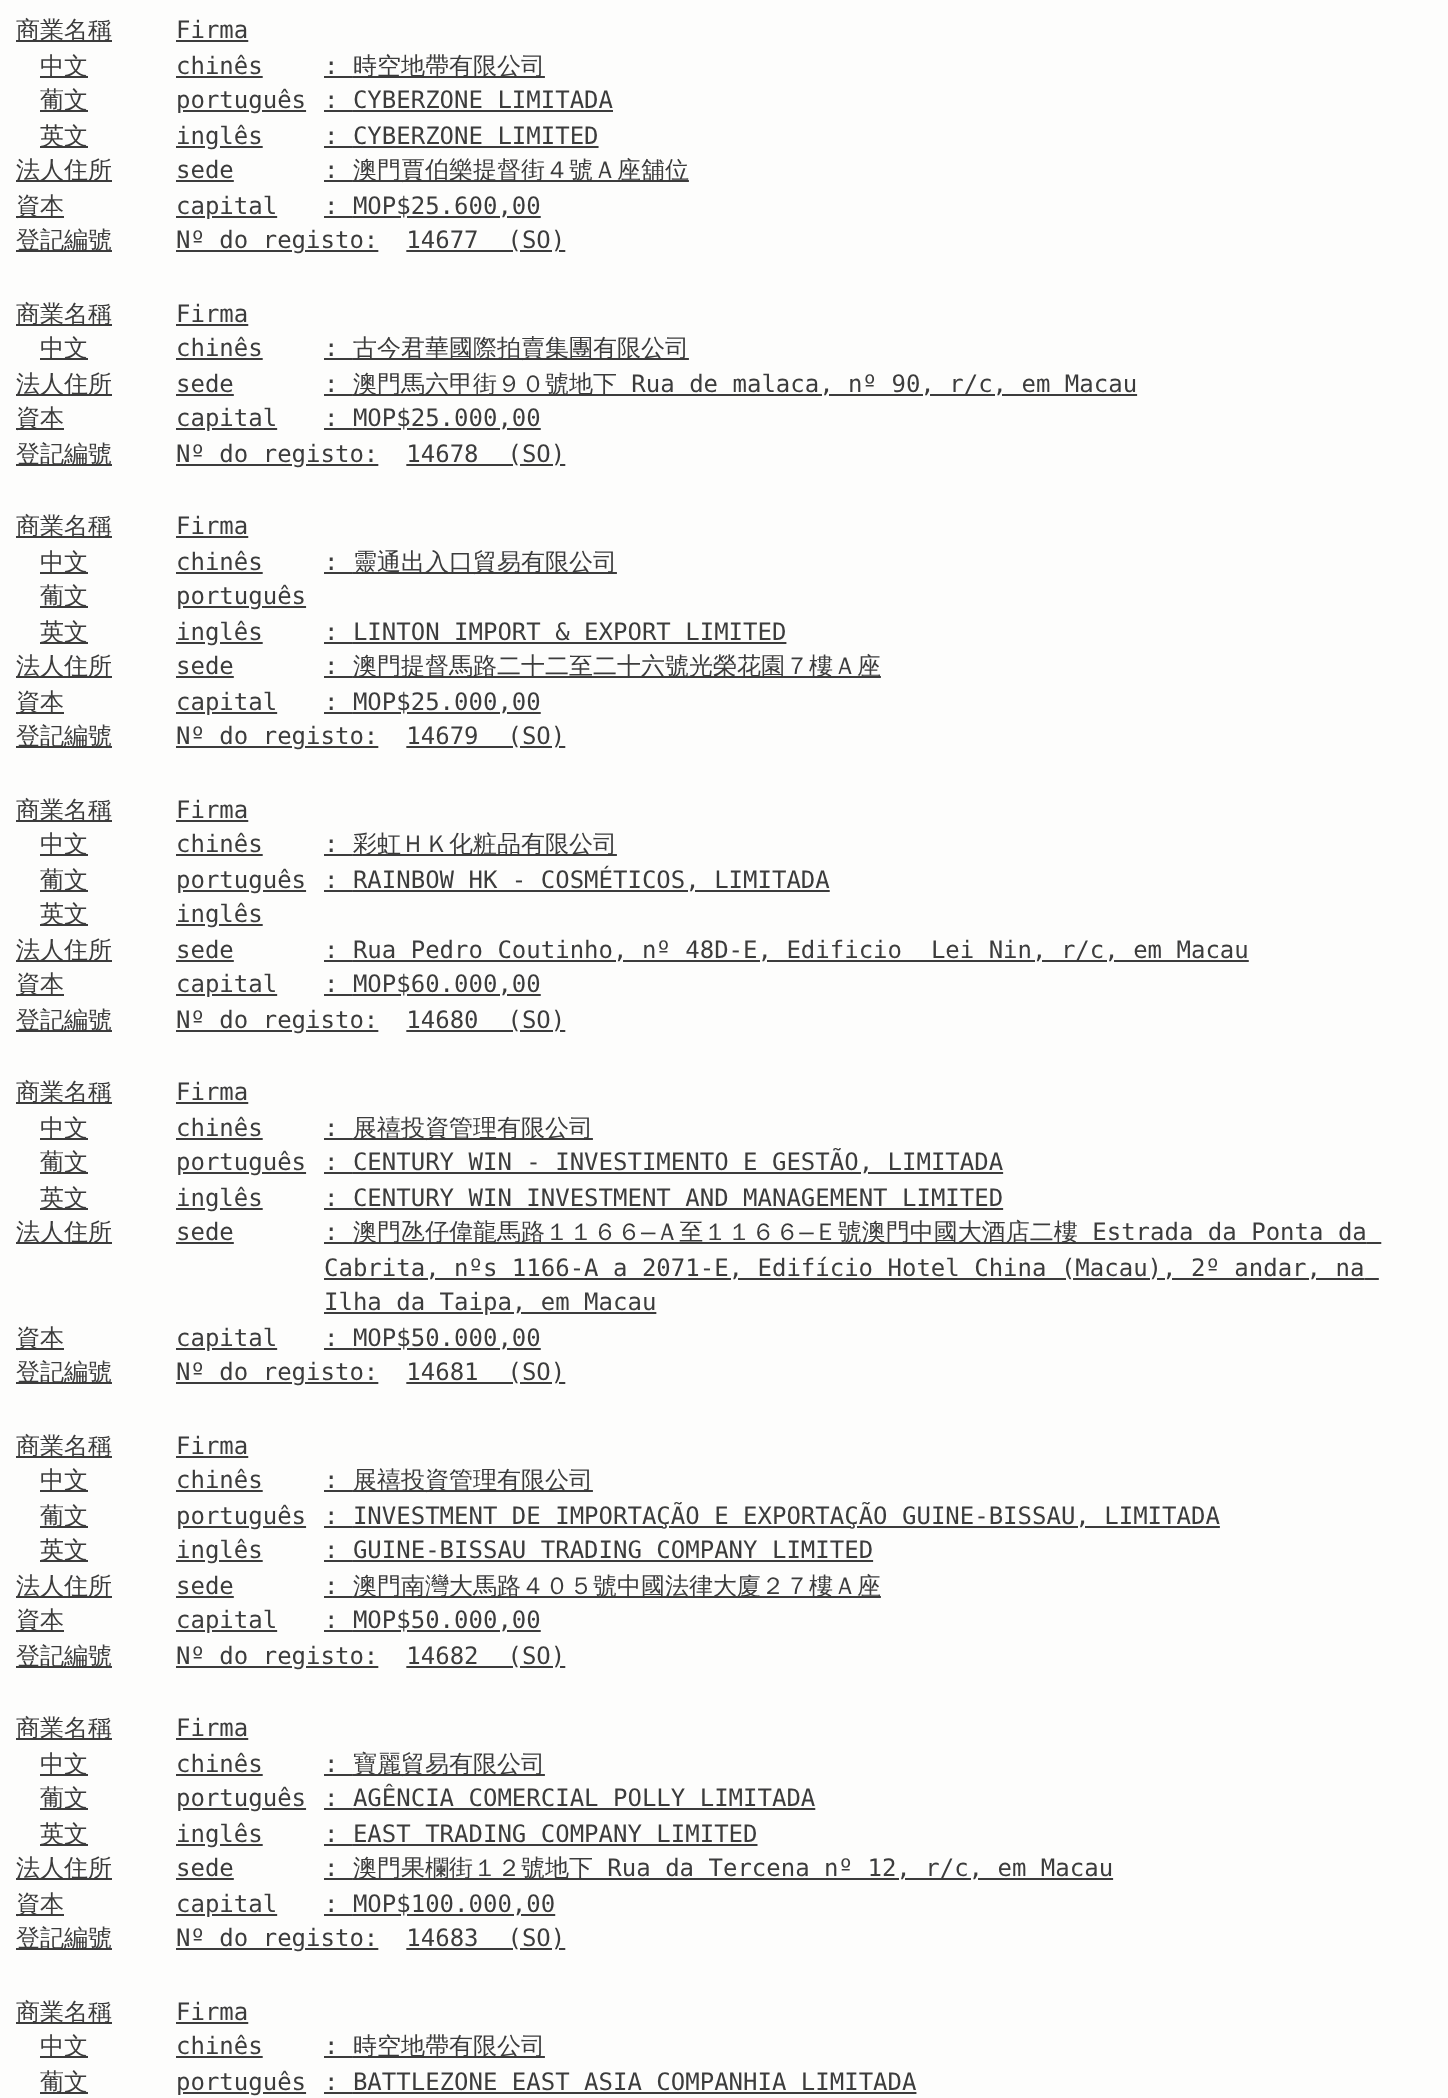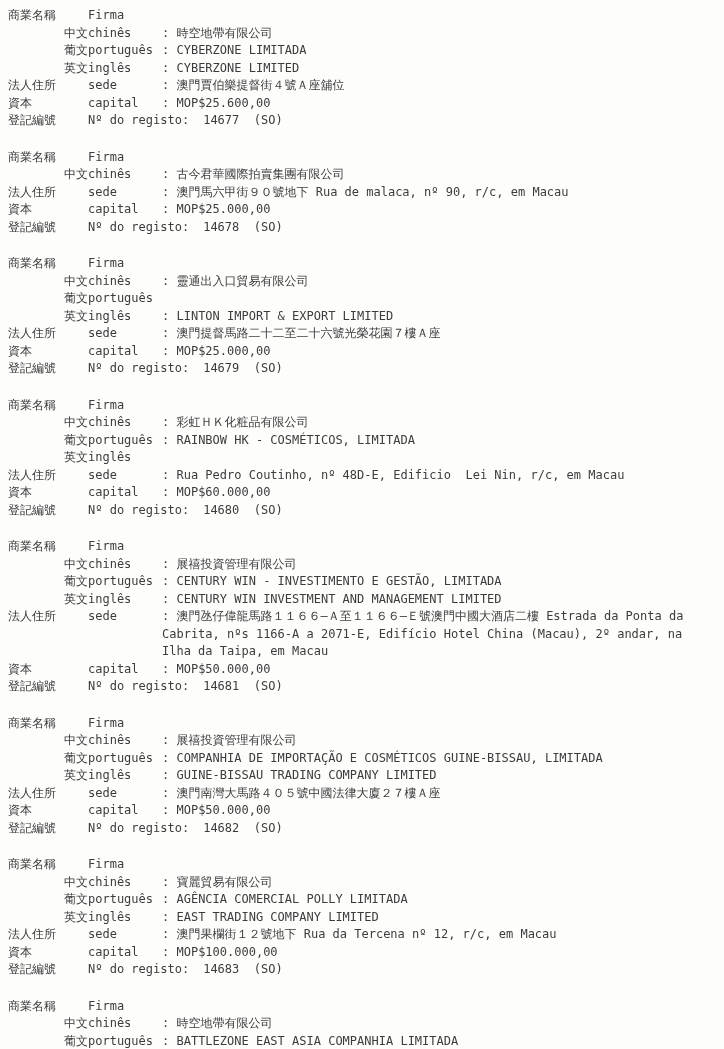--- a/index.html
+++ b/index.html
@@ -6,28 +6,28 @@
   body {
     width: 724px; height: 1049px;
     background: #fdfdfc;
     color: #3c3c3c;
     font-family: "DejaVu Sans Mono", "Liberation Mono", monospace;
     font-size: 12px;
     box-sizing: border-box;
     padding: 7px 6px 0 8px;
     overflow: hidden;
   }
-  .record { margin-bottom: 19px; }
+  .record { margin-bottom: 19px; text-decoration: underline; }
   .row {
     display: grid;
     grid-template-columns: 80px 74px 1fr;
     line-height: 17.5px;
   }
   .zh-label { white-space: nowrap; }
-  .row.indent .zh-label { padding-left: 12px; text-align: right; }
+  .row.indent .zh-label { padding-left: 12px; }
   .pt-label { white-space: nowrap; }
   .val { white-space: pre-wrap; }
   .val::before { content: ": "; }
   .reg-row { display: flex; line-height: 17.5px; }
   .reg-row .zh-label { flex: 0 0 80px; }
   .reg-row .val-reg { padding-left: 14px; white-space: pre-wrap; }
 </style>
 </head>
 <body>
 
@@ -210,21 +210,21 @@
     <span class="pt-label">Firma</span>
   </div>
   <div class="row indent">
     <span class="zh-label">中文</span>
     <span class="pt-label">chinês</span>
     <span class="val">展禧投資管理有限公司</span>
   </div>
   <div class="row indent">
     <span class="zh-label">葡文</span>
     <span class="pt-label">português</span>
-    <span class="val">COMPANHIA DE IMPORTAÇÃO E COSMÉTICOS GUINE-BISSAU, LIMITADA</span>
+    <span class="val">INVESTMENT DE IMPORTAÇÃO E EXPORTAÇÃO GUINE-BISSAU, LIMITADA</span>
   </div>
   <div class="row indent">
     <span class="zh-label">英文</span>
     <span class="pt-label">inglês</span>
     <span class="val">GUINE-BISSAU TRADING COMPANY LIMITED</span>
   </div>
   <div class="row">
     <span class="zh-label">法人住所</span>
     <span class="pt-label">sede</span>
     <span class="val">澳門南灣大馬路４０５號中國法律大廈２７樓Ａ座</span>

